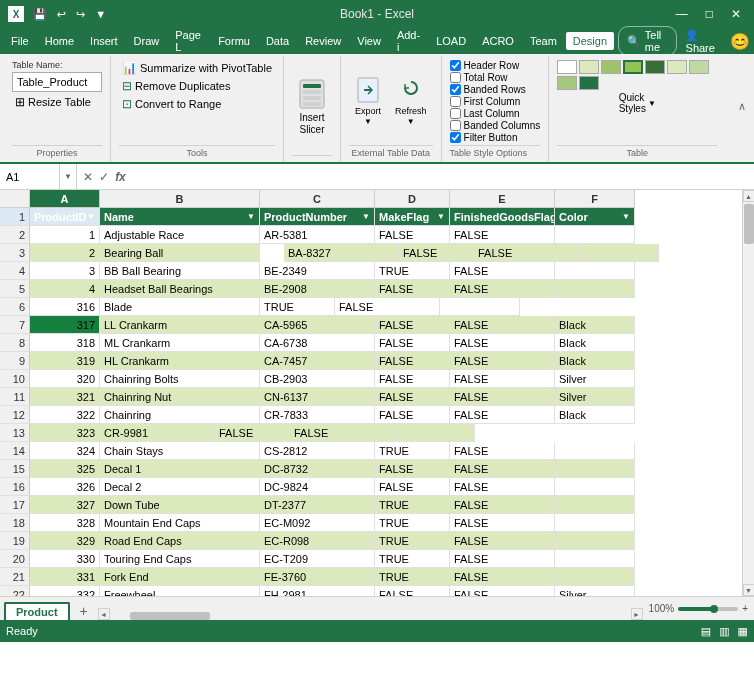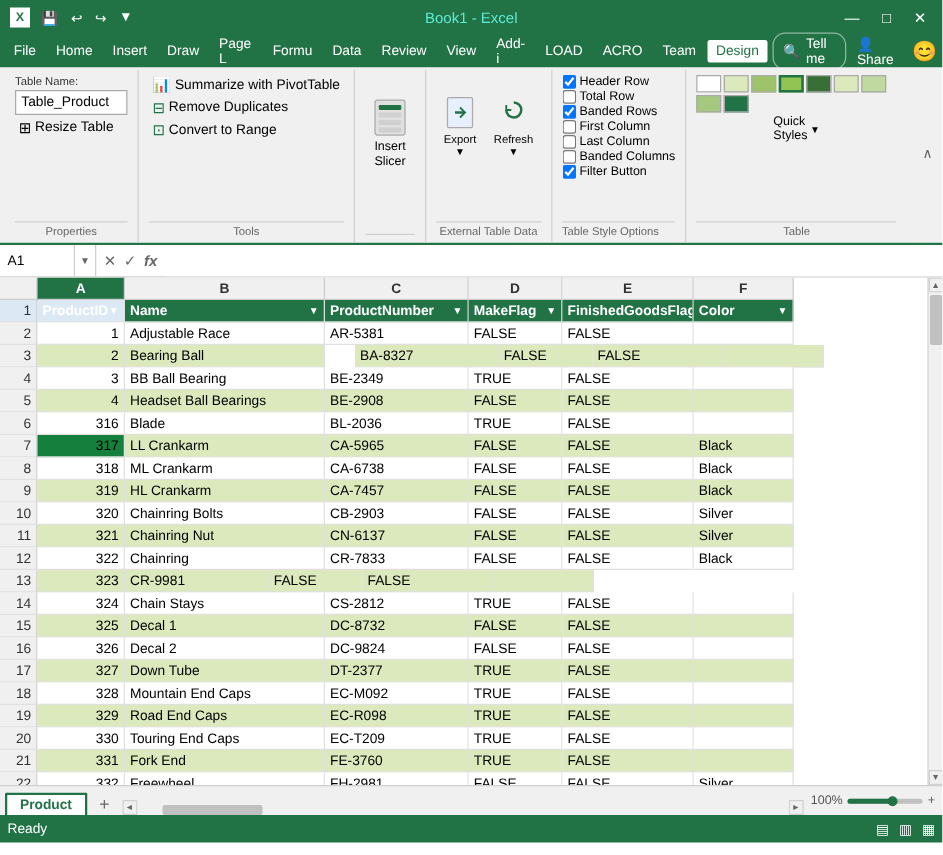--- a/index.html
+++ b/index.html
@@ -1,32 +1,32 @@
 <!DOCTYPE html>
 <html><head>
   <meta charset="utf-8">
   <style>
     * { box-sizing: border-box; margin: 0; padding: 0; }
     body { font-family: 'Segoe UI', Arial, sans-serif; font-size: 11px; background: #fff; width: 754px; height: 684px; overflow: hidden; }
 
     
     .title-bar { background: #217346; height: 28px; display: flex; align-items: center; justify-content: space-between; padding: 0 8px; }
     .title-bar-left { display: flex; align-items: center; gap: 6px; }
-    .title-bar-center { color: #5eead4; font-size: 12px; font-weight: 400; position: absolute; left: 50%; transform: translateX(-50%); }
+    .title-bar-center { color: #e5e5e5; font-size: 12px; font-weight: 400; position: absolute; left: 50%; transform: translateX(-50%); }
     .title-bar-right { display: flex; align-items: center; gap: 8px; }
     .title-icon { width: 16px; height: 16px; background: #fff; color: #217346; font-size: 10px; display: flex; align-items: center; justify-content: center; font-weight: bold; }
     .win-btn { color: white; font-size: 12px; cursor: pointer; padding: 2px 5px; }
     .quick-access { display: flex; gap: 4px; }
     .qa-btn { color: white; font-size: 11px; padding: 2px 3px; cursor: pointer; }
 
     
     .menu-bar { background: #217346; height: 26px; display: flex; align-items: center; padding: 0 4px; gap: 2px; }
     .menu-item { color: white; font-size: 11px; padding: 3px 7px; cursor: pointer; border-radius: 2px; }
     .menu-item.active { background: white; color: #217346; }
-    .ribbon-group { display: flex; flex-direction: column; align-items: flex-start; border-right: 1px solid #d0d0d0; padding: 0 8px 4px; min-width: fit-content; gap: 32px; }
+    .ribbon-group { display: flex; flex-direction: column; align-items: flex-start; border-right: 1px solid #d0d0d0; padding: 0 8px 4px; min-width: fit-content; }
     .ribbon-group:last-child { border-right: none; }
     .ribbon-group-label { font-size: 9px; color: #666; text-align: center; width: 100%; margin-top: 2px; padding-top: 2px; border-top: 1px solid #d0d0d0; }
     .table-name-input { border: 1px solid #aaa; padding: 1px 4px; font-size: 11px; width: 90px; height: 18px; }
     .ribbon-small-btn { display: flex; align-items: center; gap: 3px; font-size: 11px; cursor: pointer; padding: 1px 3px; border-radius: 2px; white-space: nowrap; }
 
     
     .ribbon-large-btn { display: flex; flex-direction: column; align-items: center; justify-content: center; padding: 4px 6px; cursor: pointer; border-radius: 2px; min-width: 40px; font-size: 10px; text-align: center; line-height: 1.2; }
     .ribbon-large-btn svg { margin-bottom: 2px; }
     .style-checkbox { display: flex; align-items: center; gap: 3px; font-size: 10px; cursor: pointer; }
     .style-checkbox input { width: 11px; height: 11px; }
@@ -345,21 +345,20 @@
       <div class="cell col-b" style="background:#dce9bc;">Headset Ball Bearings</div>
       <div class="cell col-c" style="background:#dce9bc;">BE-2908</div>
       <div class="cell col-d" style="background:#dce9bc;">FALSE</div>
       <div class="cell col-e" style="background:#dce9bc;">FALSE</div>
       <div class="cell col-f" style="background:#dce9bc;"></div>
     </div>
           <div style="display: flex;">
       <div class="cell cell-row-num" style="background:#f0f0f0;">6</div>
       <div class="cell col-a num-cell" style="background:#fff;">316</div>
       <div class="cell col-b" style="background:#fff;">Blade</div>
-      <div class="cell col-c" style="background:#fff;">BL-2036</div>
       <div class="cell col-d" style="background:#fff;">TRUE</div>
       <div class="cell col-e" style="background:#fff;">FALSE</div>
       <div class="cell col-f" style="background:#fff;"></div>
     </div>
           <div style="display: flex;">
       <div class="cell cell-row-num" style="background:#f0f0f0;">7</div>
       <div class="cell col-a num-cell" style="background:#15803d;">317</div>
       <div class="cell col-b" style="background:#dce9bc;">LL Crankarm</div>
       <div class="cell col-c" style="background:#dce9bc;">CA-5965</div>
       <div class="cell col-d" style="background:#dce9bc;">FALSE</div>

